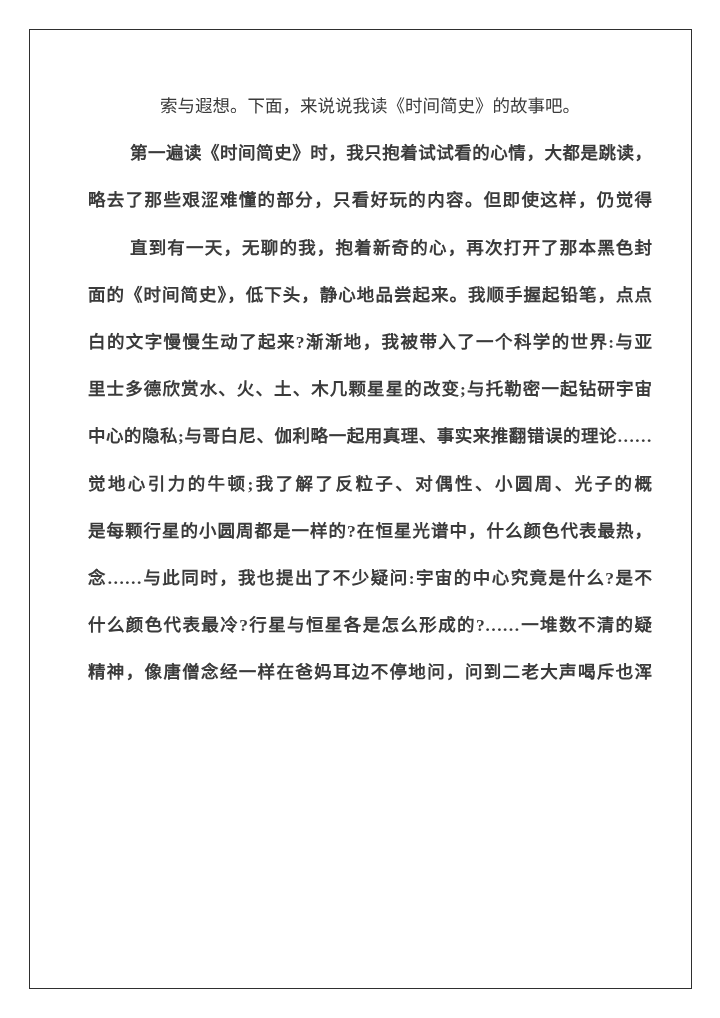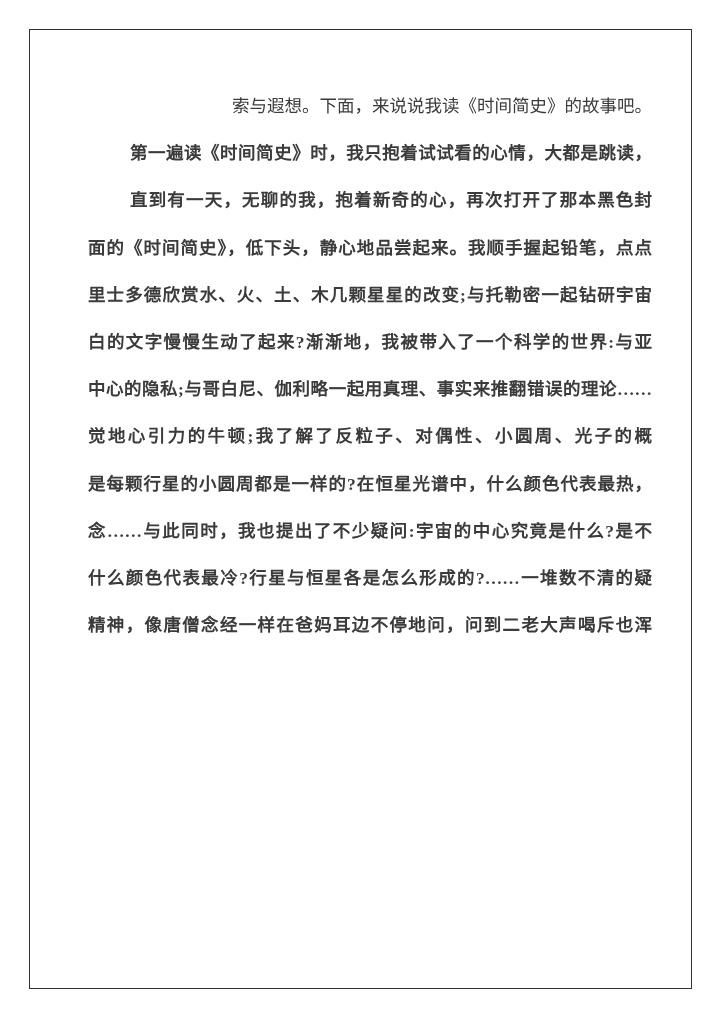--- a/index.html
+++ b/index.html
@@ -34,43 +34,44 @@
     left: 88px;
     top: 83px;
     width: 564px;
     color: var(--text-color);
     font-size: 17.5px;
   }
   .text-line {
     height: 47.2px;
     line-height: 47.2px;
     overflow: hidden;
-    text-align: right;
+    text-align: center;
     white-space: normal;
   }
   .text-line.fill {
     text-align: justify;
     
     text-align-last: justify;
     font-weight: bold;
   }
   .text-line.indent {
     text-indent: 42px; 
   }
 </style>
 </head>
 <body>
 
 <div class="page-border"></div>
 <div class="document-body">
     <div class="text-line">索与遐想。下面，来说说我读《时间简史》的故事吧。</div>
     <div class="text-line fill indent">第一遍读《时间简史》时，我只抱着试试看的心情，大都是跳读，</div>
+    <div class="text-line fill">略去了那些艰涩难懂的部分，只看好玩的内容。但即使这样，仍觉得</div>
     <div class="text-line fill indent">直到有一天，无聊的我，抱着新奇的心，再次打开了那本黑色封</div>
     <div class="text-line fill">面的《时间简史》，低下头，静心地品尝起来。我顺手握起铅笔，点点</div>
+    <div class="text-line fill">白的文字慢慢生动了起来?渐渐地，我被带入了一个科学的世界:与亚</div>
     <div class="text-line fill">里士多德欣赏水、火、土、木几颗星星的改变;与托勒密一起钻研宇宙</div>
-    <div class="text-line fill">白的文字慢慢生动了起来?渐渐地，我被带入了一个科学的世界:与亚</div>
     <div class="text-line fill">中心的隐私;与哥白尼、伽利略一起用真理、事实来推翻错误的理论……</div>
     <div class="text-line fill">觉地心引力的牛顿;我了解了反粒子、对偶性、小圆周、光子的概</div>
     <div class="text-line fill">是每颗行星的小圆周都是一样的?在恒星光谱中，什么颜色代表最热，</div>
     <div class="text-line fill">念……与此同时，我也提出了不少疑问:宇宙的中心究竟是什么?是不</div>
     <div class="text-line fill">什么颜色代表最冷?行星与恒星各是怎么形成的?……一堆数不清的疑</div>
     <div class="text-line fill">精神，像唐僧念经一样在爸妈耳边不停地问，问到二老大声喝斥也浑</div>
   </div>
 
 </body></html>

